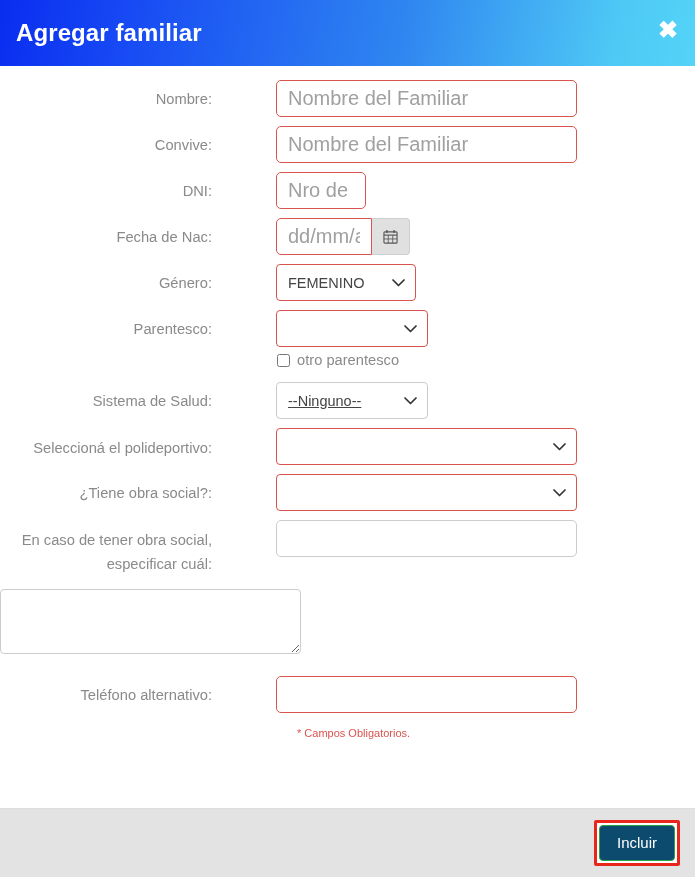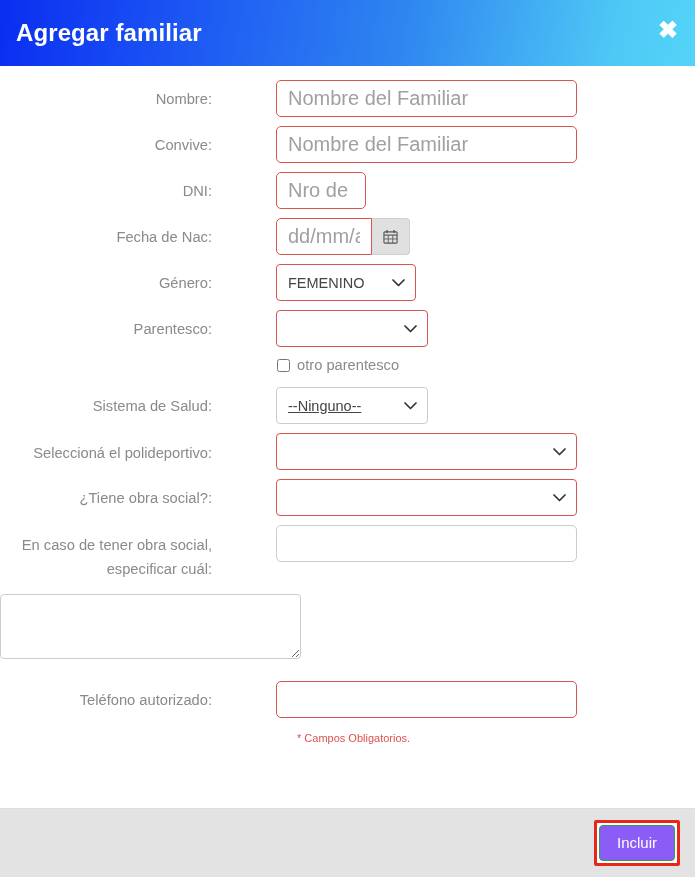--- a/index.html
+++ b/index.html
@@ -183,21 +183,21 @@
     padding-right: 15px;
   }
   .btn-focus {
     border: 3px solid #e8261c;
     padding: 2px;
     border-radius: 2px;
     display: inline-block;
     background: #ffffff;
   }
   .btn-incluir {
-    background: #8b5cf6;
+    background: #0c4a6e;
     border: 1px solid #28a445;
     border-radius: 4px;
     color: #ffffff;
     font-size: 15px;
     padding: 8px 17px;
     cursor: pointer;
     font-family: "Liberation Sans", sans-serif;
     line-height: 1.2;
   }
 </style>
@@ -277,21 +277,21 @@
         <span class="sel-wrap">
           <select class="sel w-sel-par">
             <option></option>
           </select>
           <span class="chev">
             <svg width="13" height="9" viewBox="0 0 13 9">
               <polyline points="1,1.5 6.5,7 12,1.5" fill="none" stroke="#333" stroke-width="1.7" stroke-linecap="round" stroke-linejoin="round"></polyline>
             </svg>
           </span>
         </span>
-        <div class="chk-row" style="margin-top:5px">
+        <div class="chk-row" style="">
           <input class="chk" type="checkbox" style="">
           <span class="chk-lbl">otro parentesco</span>
         </div>
       </div>
     </div>
 
     <div class="form-row" style="margin-top:8px">
       <div class="lbl">Sistema de Salud:</div>
       <div class="ctl">
         <span class="sel-wrap">
@@ -346,21 +346,21 @@
       </div>
     </div>
 
     <div class="form-row" style="margin-top:13px">
       <div class="ctl">
         <textarea class="ta" placeholder="" style=""></textarea>
       </div>
     </div>
 
     <div class="form-row" style="margin-top:18px">
-      <div class="lbl">Teléfono autorizado:</div>
+      <div class="lbl">Teléfono alternativo:</div>
       <div class="ctl">
         <input class="inp w-full" type="text" placeholder="" style="">
       </div>
     </div>
 
     <div class="form-row" style="margin-top:10px">
       <div class="lbl"></div>
       <div class="ctl">
         <span class="req-note">* Campos Obligatorios.</span>
       </div>

